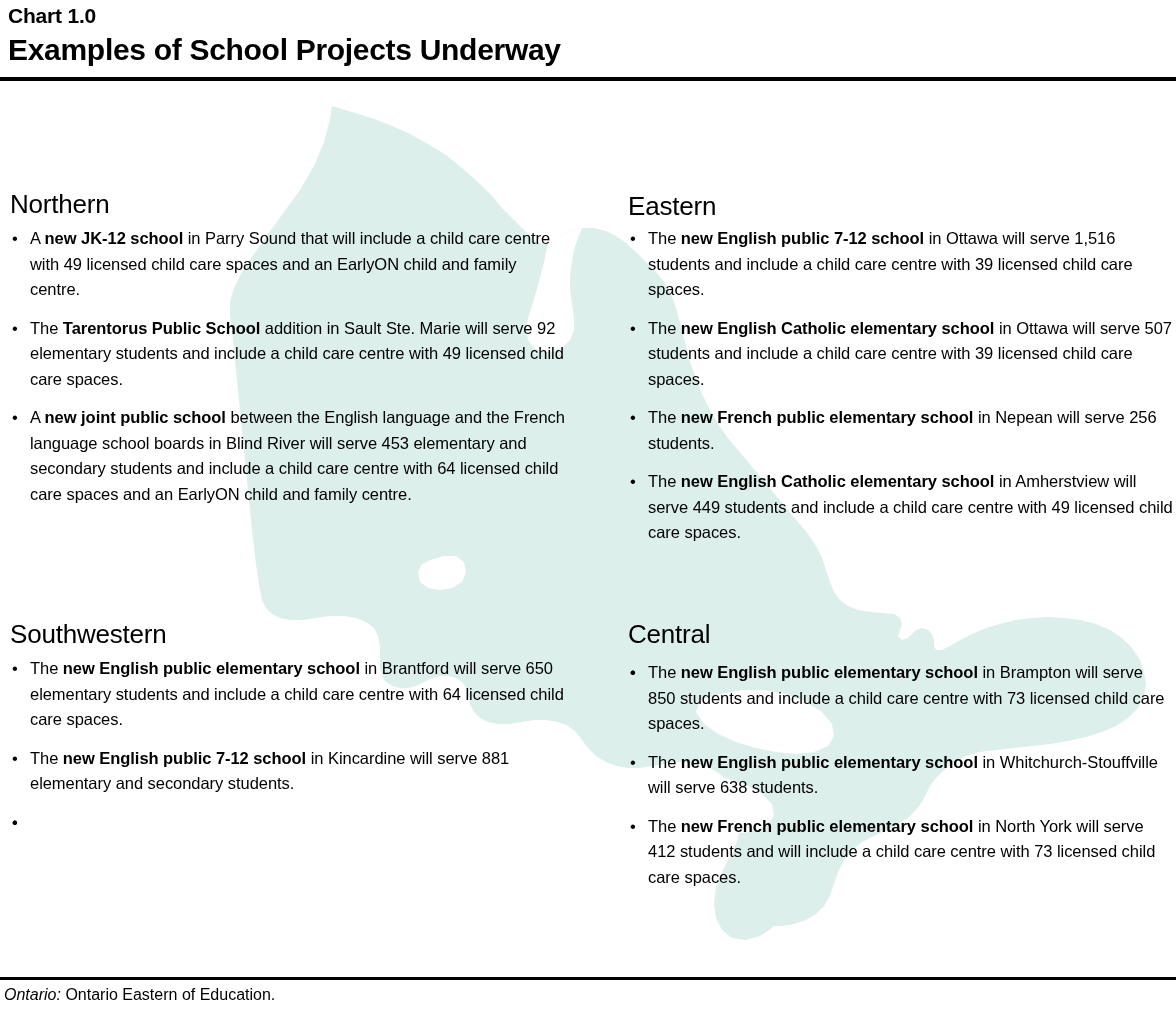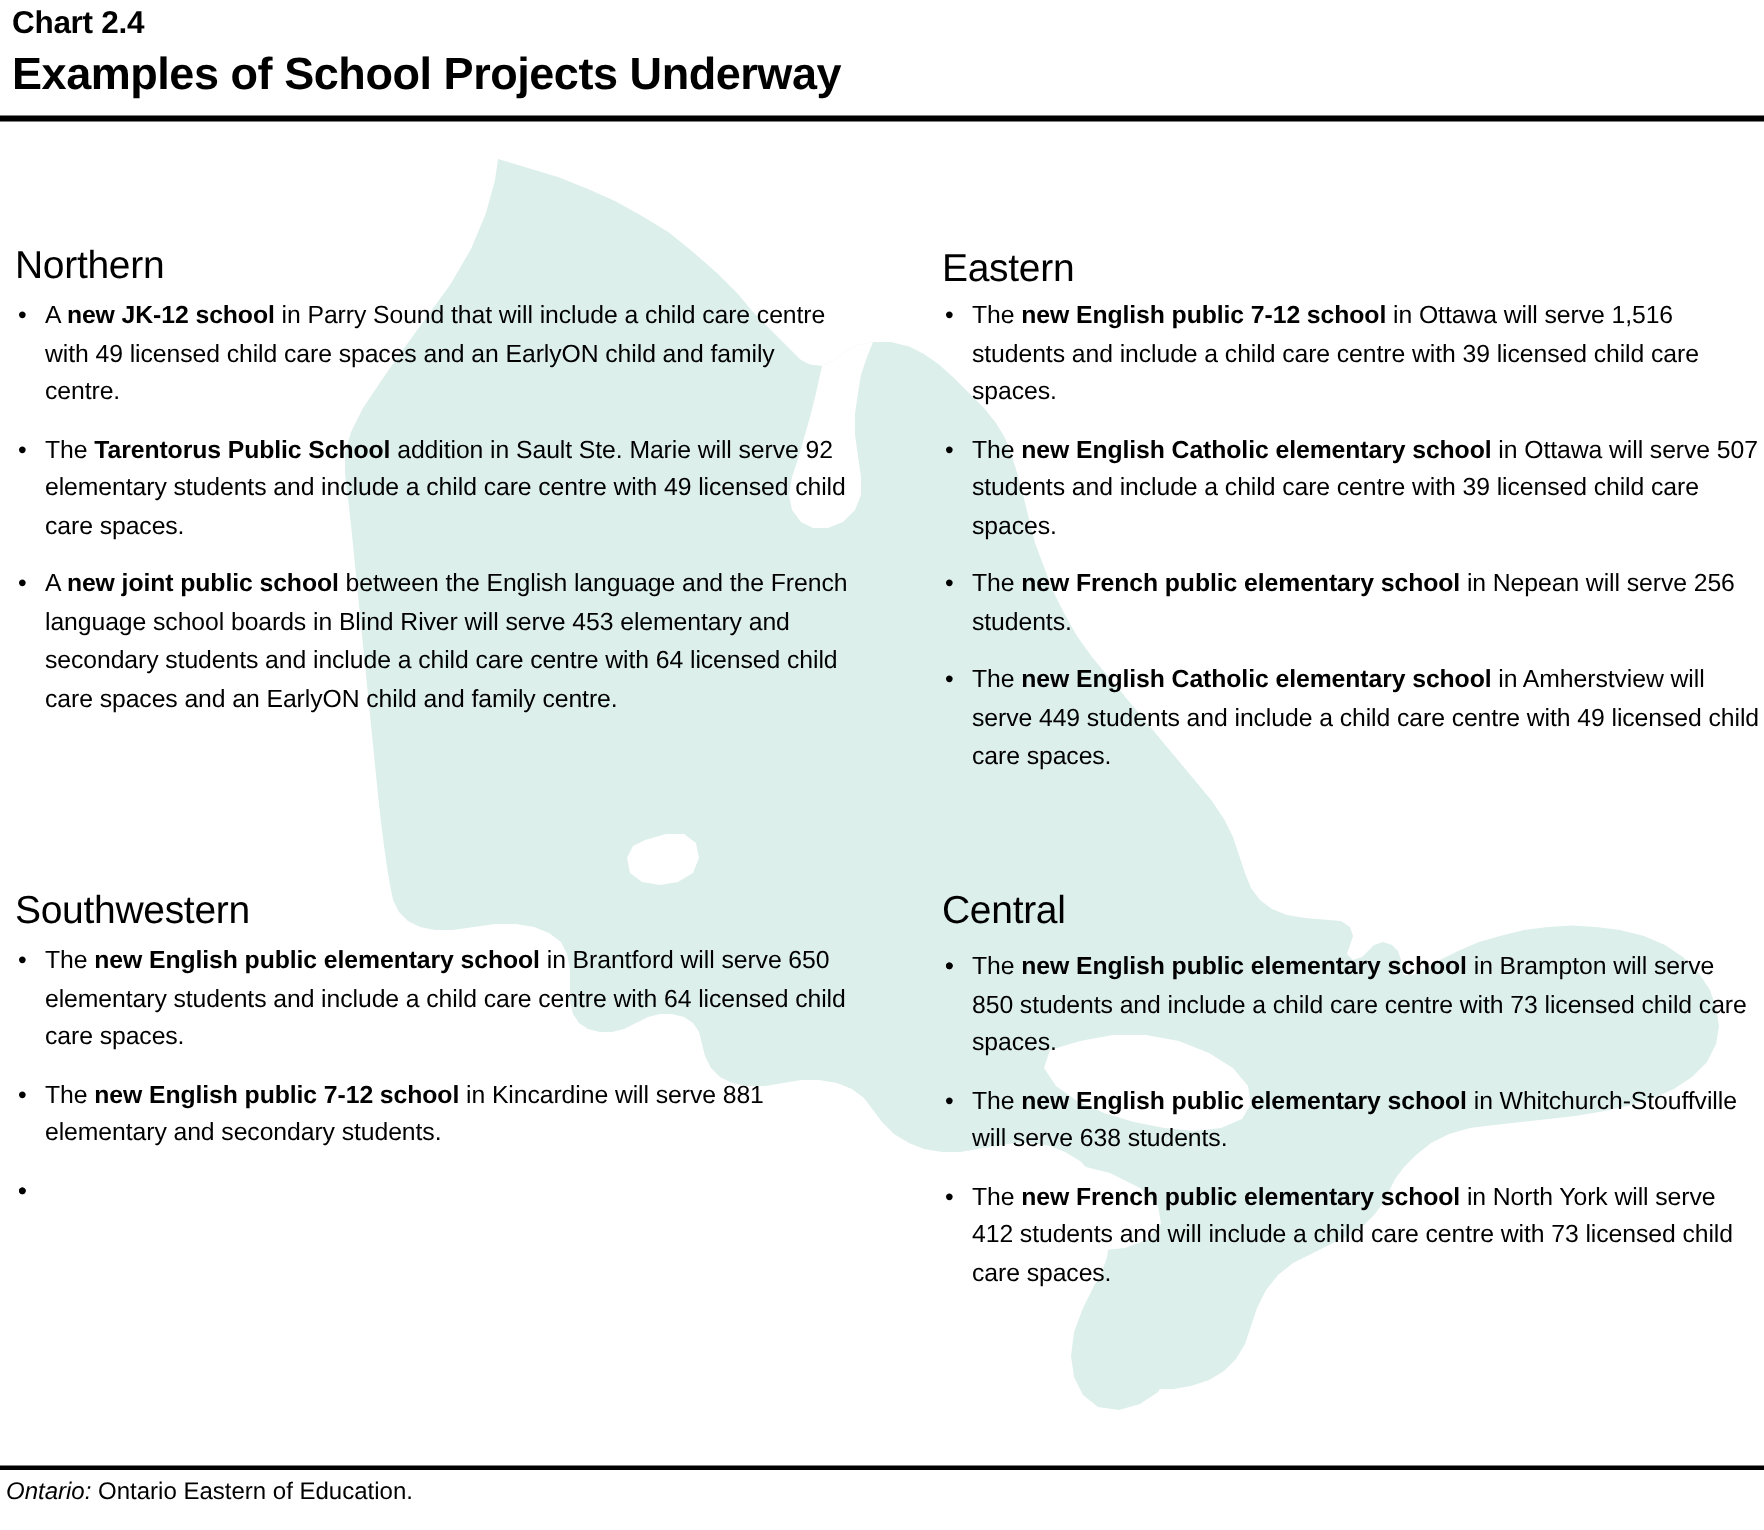--- a/index.html
+++ b/index.html
@@ -64,20 +64,21 @@
   #content {
     position: absolute;
     left: 0;
     top: 81px;
     width: 1176px;
     height: 890px;
     z-index: 2;
   }
   .region {
     position: absolute;
+    margin-top: 28px;
   }
   .region-north   { left: 8px;   top: 82px;  width: 560px; }
   .region-east    { left: 626px; top: 84px;  width: 548px; }
   .region-south   { left: 8px;   top: 512px; width: 570px; }
   .region-central { left: 626px; top: 512px; width: 548px; }
 
   .region-heading {
     font-size: 26px;
     font-weight: normal;
     letter-spacing: -0.2px;
@@ -207,21 +208,21 @@
       <path d="
         M 744,840 L 760,846 L 772,856 L 780,870 L 784,886
         L 784,902 L 780,916 L 772,928 L 760,936 L 746,940
         L 732,938 L 722,930 L 716,918 L 714,904 L 716,888
         L 722,872 L 730,856 Z" fill="#dcefeb"></path>
     </g>
   </svg>
 </div>
 
 <div id="header">
-  <div id="chart-number">Chart 2.4</div>
+  <div id="chart-number">Chart 1.0</div>
   <div id="chart-title">Examples of School Projects Underway</div>
   <div id="title-rule"></div>
 </div>
 
 <div id="content">
 
   <section class="region region-north">
     <h2 class="region-heading">Northern</h2>
     <ul class="bullets">
         <li><span class="bullet-dot">•</span><span><span>A </span><span class="b">new JK-12 school</span><span> in Parry Sound that will include a child care centre with 49 licensed child care spaces and an EarlyON child and family centre.</span></span></li>

